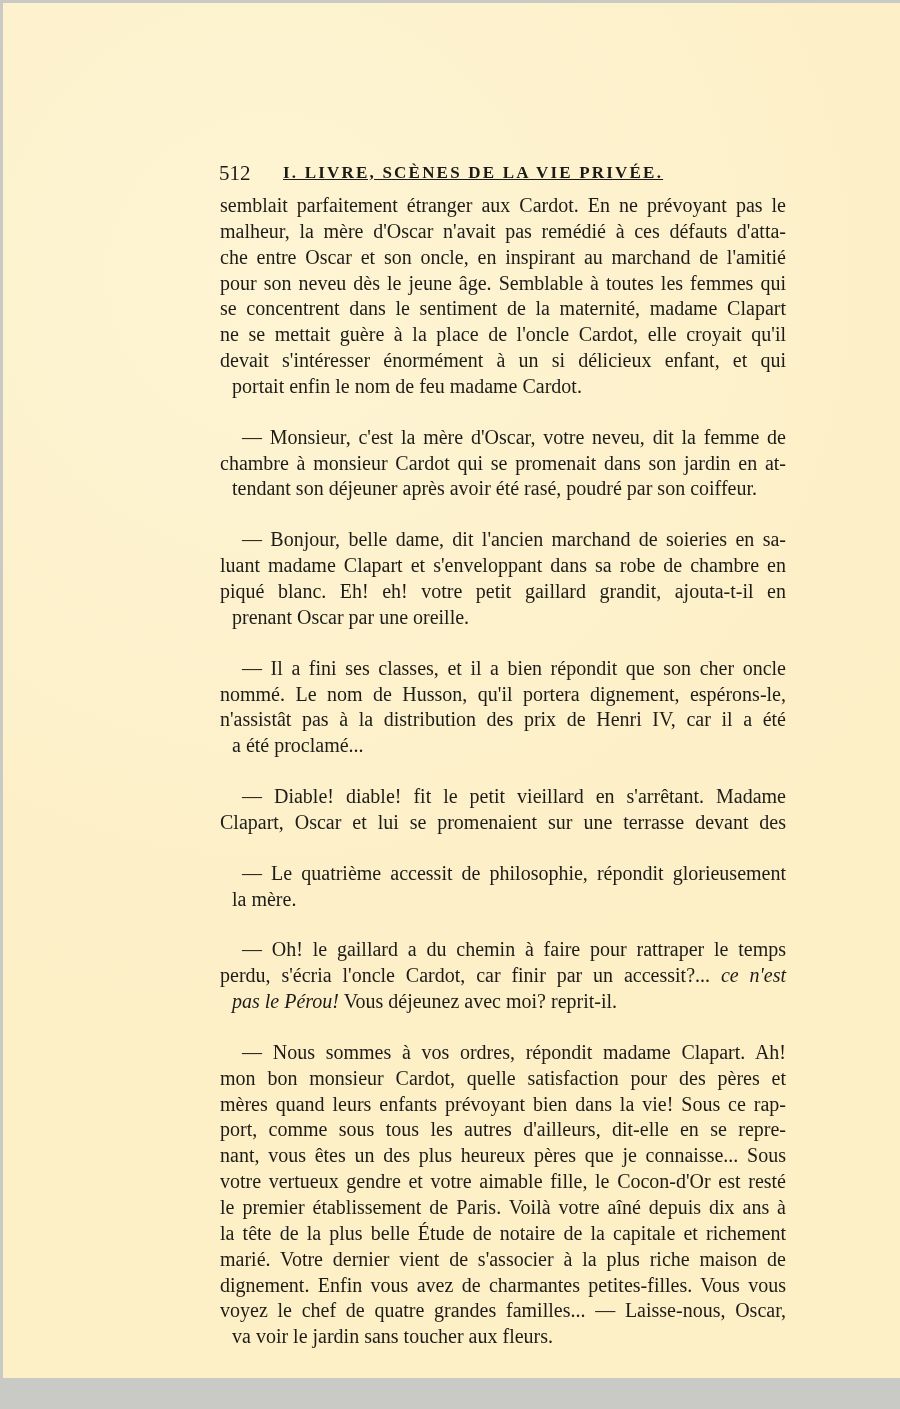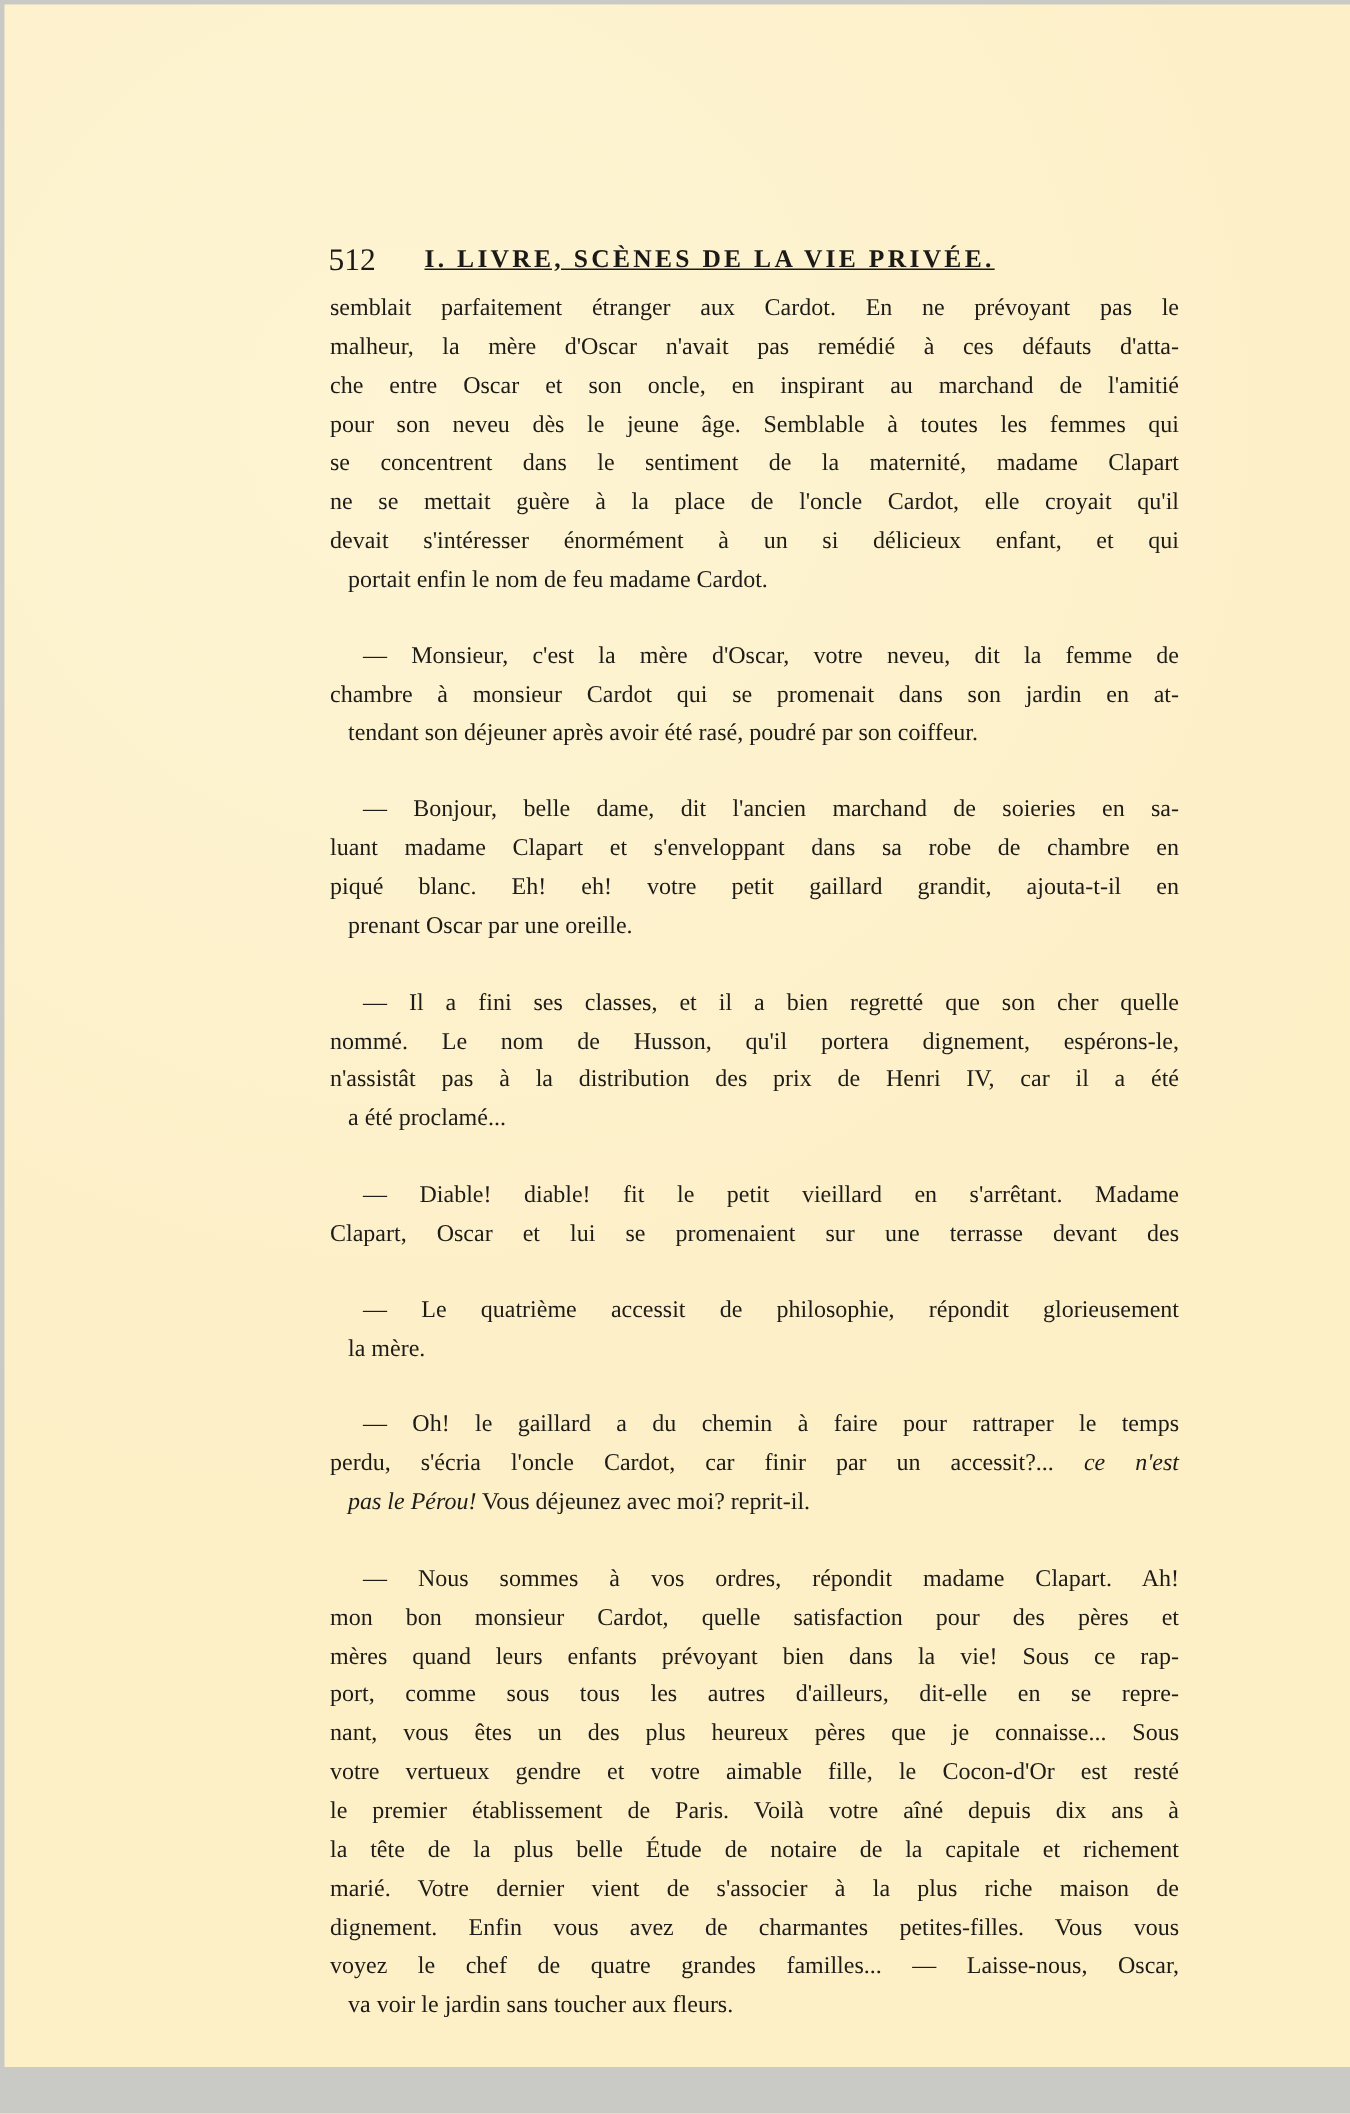--- a/index.html
+++ b/index.html
@@ -16,21 +16,21 @@
     position: absolute; left: 216px; top: 158px; width: 570px; height: 26px;
     font-family: "Liberation Serif", serif; color: #1c1a16;
   }
   .page-number { position: absolute; left: 0; top: 0; font-size: 21px; }
   .running-head {
     position: absolute; left: 64px; top: 2px; font-size: 17px; font-weight: bold;
     letter-spacing: 2.2px; white-space: nowrap; text-decoration: underline;
   }
   .body-text {
     position: absolute; left: 217px; top: 190px; width: 566px;
-    font-family: "Liberation Serif", serif; font-size: 16px; color: #1e1c18;
+    font-family: "Liberation Serif", serif; font-size: 20px; color: #1e1c18;
     line-height: 25.85px;
   }
   .line { display: block; white-space: nowrap; text-align: justify; text-align-last: justify; height: 25.85px; }
   .line.last { text-align-last: left; margin-left: 12px; }
   .line.indent { padding-left: 22px; margin-top: 25px; }
   .it { font-style: italic; }
 </style>
 </head>
 <body>
 
@@ -55,21 +55,21 @@
         <span class="line">chambre à monsieur Cardot qui se promenait dans son jardin en at-</span>
         <span class="line last">tendant son déjeuner après avoir été rasé, poudré par son coiffeur.</span>
       </div>
       <div>
         <span class="line indent">— Bonjour, belle dame, dit l'ancien marchand de soieries en sa-</span>
         <span class="line">luant madame Clapart et s'enveloppant dans sa robe de chambre en</span>
         <span class="line">piqué blanc. Eh! eh! votre petit gaillard grandit, ajouta-t-il en</span>
         <span class="line last">prenant Oscar par une oreille.</span>
       </div>
       <div>
-        <span class="line indent">— Il a fini ses classes, et il a bien regretté que son cher quelle</span>
+        <span class="line indent">— Il a fini ses classes, et il a bien répondit que son cher oncle</span>
         <span class="line">nommé. Le nom de Husson, qu'il portera dignement, espérons-le,</span>
         <span class="line">n'assistât pas à la distribution des prix de Henri IV, car il a été</span>
         <span class="line last">a été proclamé...</span>
       </div>
       <div>
         <span class="line indent">— Diable! diable! fit le petit vieillard en s'arrêtant. Madame</span>
         <span class="line">Clapart, Oscar et lui se promenaient sur une terrasse devant des</span>
       </div>
       <div>
         <span class="line indent">— Le quatrième accessit de philosophie, répondit glorieusement</span>

